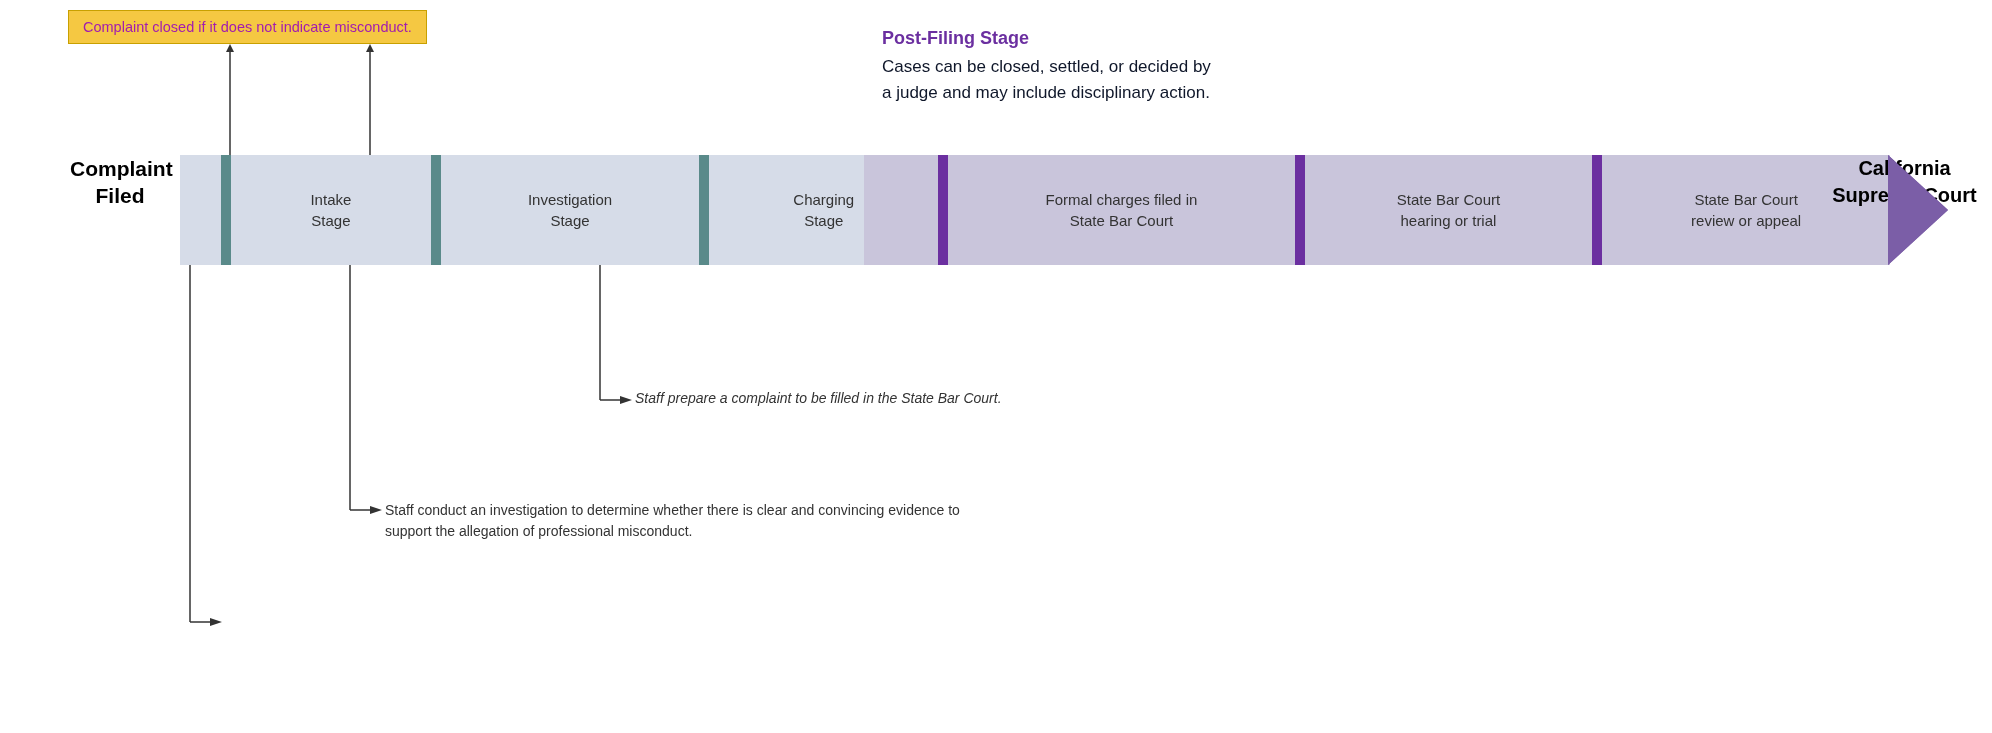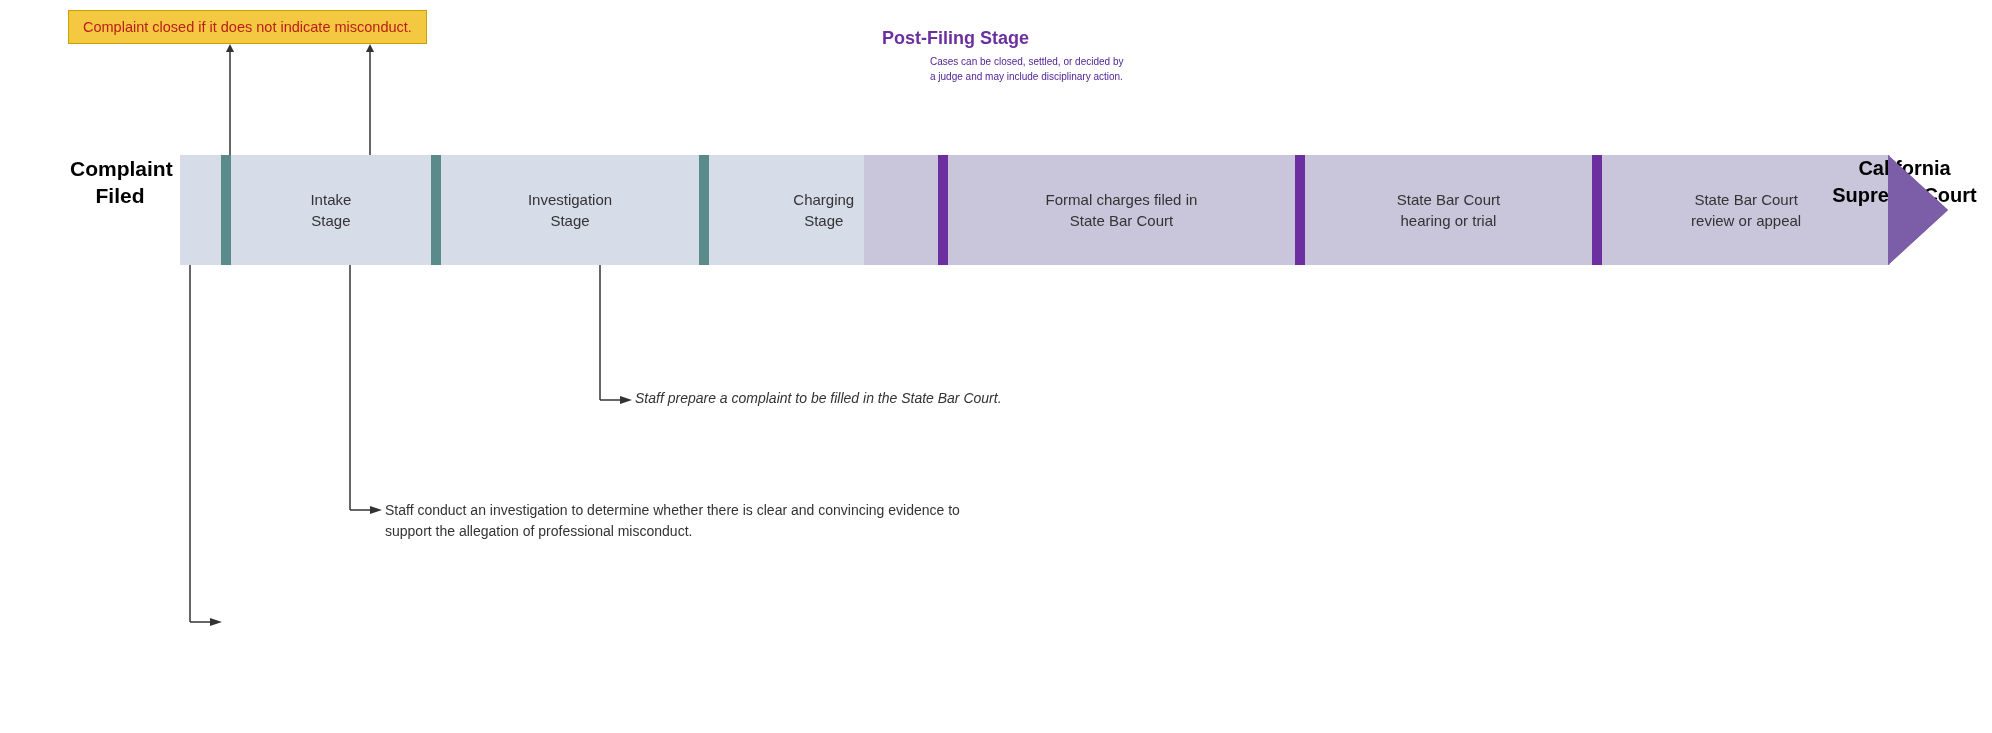--- a/index.html
+++ b/index.html
@@ -21,43 +21,42 @@
 
     
     .complaint-closed-box {
       position: absolute;
       top: 10px;
       left: 68px;
       background: #f5c842;
       border: 1.5px solid #c8a000;
       padding: 8px 14px;
       font-size: 14.5px;
-      color: #b91c1c;
+      color: #a21caf;
       white-space: nowrap;
       z-index: 10;
     }
 
     
     .post-filing-stage {
       position: absolute;
       top: 30px;
       left: 870px;
       width: 380px;
     }
     .post-filing-title {
       font-size: 18px;
       font-weight: bold;
       color: #6b2fa0;
       margin-bottom: 5px;
     }
     .post-filing-desc {
-      font-size: 10px;
-      color: #4c1d95;
+      font-size: 17px;
+      color: #0f172a;
       line-height: 1.5;
-      margin-left: 48px;
     }
 
     
     .pipeline-container {
       position: absolute;
       top: 155px;
       left: 70px;
       width: 1820px;
       height: 110px;
       display: flex;

